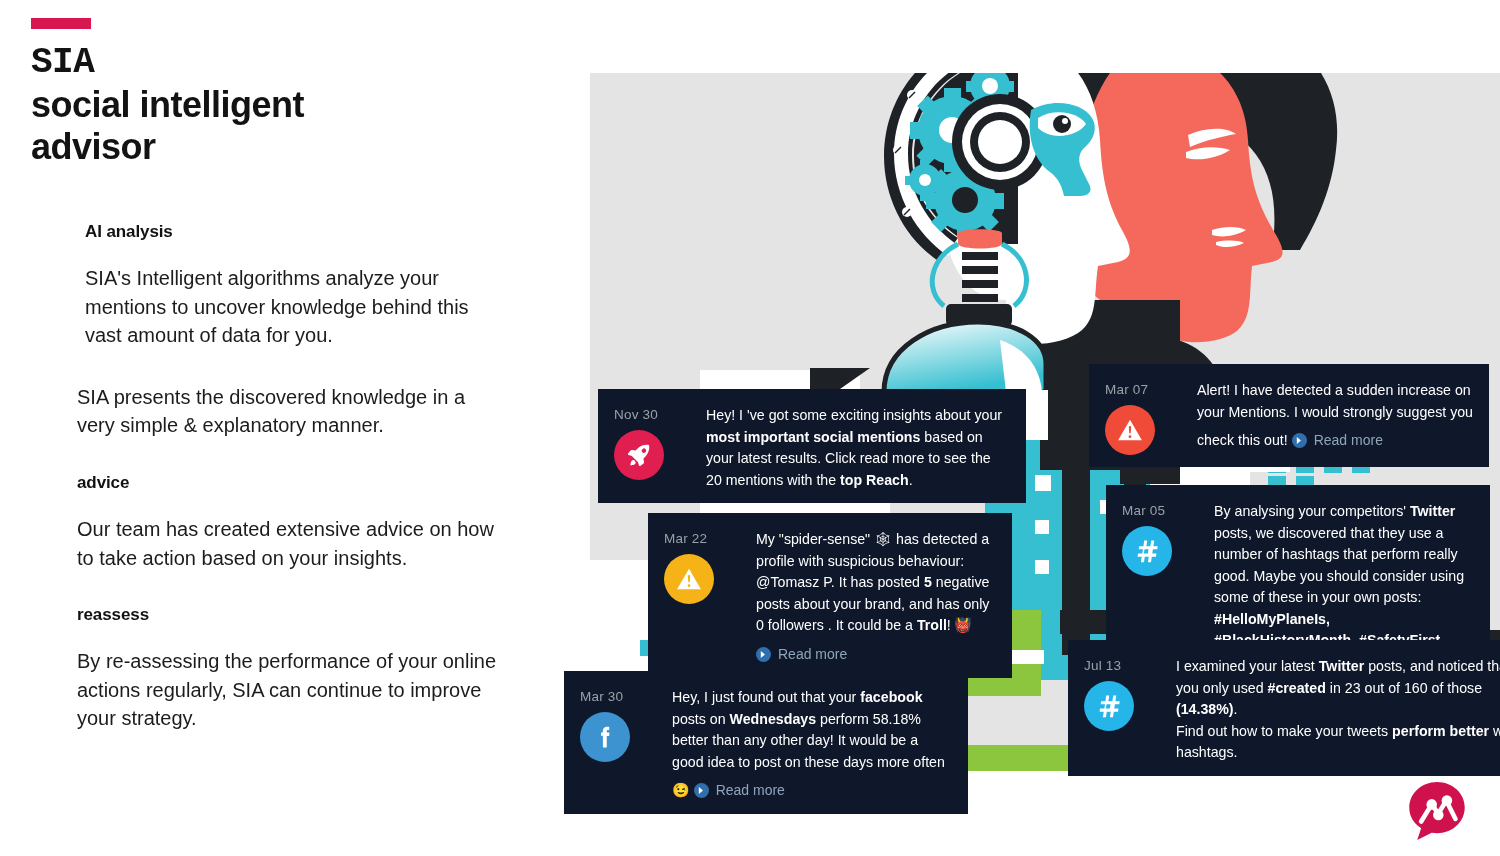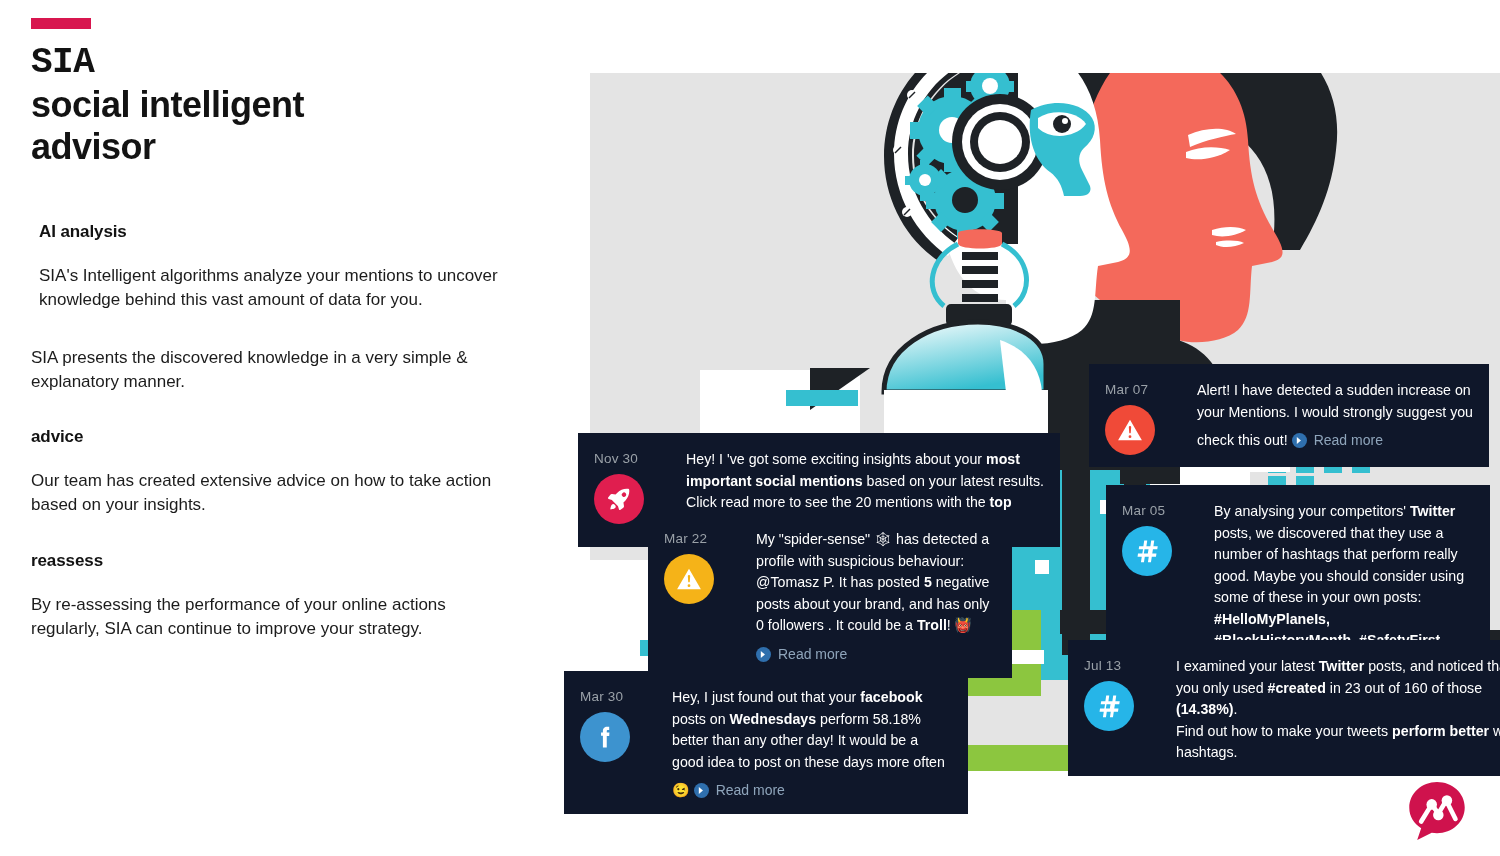--- a/index.html
+++ b/index.html
@@ -10,43 +10,43 @@
 
   
   .accent-bar { position:absolute; left:31px; top:18px; width:60px; height:11px; background:#d8164f; }
   .brand { position:absolute; left:31px; top:42px; width:430px; }
   .brand-line { font-weight:bold; color:#131313; letter-spacing:-0.5px; line-height:1.16; }
   .brand-l1 { font-size:36px;font-family:Liberation Mono, monospace; }
   .brand-l2 { font-size:36px; }
   .brand-l3 { font-size:36px; }
 
   .sections { position:absolute; left:31px; top:222px; width:470px; }
-  .sec { margin-bottom:33px; }
+  .sec { margin-bottom:33px;margin-left:46px; }
   .sec-title { font-size:17px; font-weight:bold; color:#121212; margin-bottom:22px; letter-spacing:-0.1px; }
-  .sec-body { font-size:17px; color:#1c1c1c; line-height:1.43; font-weight:400; }
+  .sec-body { font-size:20px; color:#1c1c1c; line-height:1.43; font-weight:400; }
   .sec.indent .sec-title, .sec.indent .sec-body { padding-left:8px; }
 
   
   #art { position:absolute; left:0; top:0; width:1500px; height:856px; pointer-events:none; }
   .grey-panel { position:absolute; left:590px; top:73px; width:910px; height:698px; background:#e4e4e4; }
 
   
   .card { position:absolute; background:#0f172a; color:#fff; display:flex; padding:14px 16px 12px 16px; }
   .card-left { width:92px; flex:0 0 92px; padding-top:4px; }
   .card-date { font-size:13.5px; color:#9aa1a8; margin-bottom:8px; letter-spacing:0.2px; }
   .card-icon { width:50px; height:50px; border-radius:50%; display:flex; align-items:center; justify-content:center; }
   .card-icon svg { display:block; }
   .card-body { flex:1; font-size:14.2px; line-height:1.52; padding-top:2px; }
   .card-body b { font-weight:bold; }
   .readmore { display:inline-flex; align-items:center; gap:7px; margin-top:7px; color:#8fa5bb; font-size:14px; }
   .rm-ico { width:15px; height:15px; border-radius:50%; background:#2f6fad; display:inline-flex; align-items:center; justify-content:center; flex:0 0 15px; }
   .rm-ico svg { display:block; }
 
   
-  #card-nov30 { left:578px; top:389px; width:482px;margin-top:44px; }
+  #card-nov30 { left:598px; top:389px; width:428px; }
   #card-mar22 { left:648px; top:513px; width:364px; }
   #card-mar30 { left:564px; top:671px; width:404px; }
   #card-mar07 { left:1089px; top:364px; width:400px; }
   #card-mar05 { left:1106px; top:485px; width:384px; }
   #card-jul13 { left:1068px; top:640px; width:481px; }
 
   
   .logo { position:absolute; left:1404px; top:778px; width:66px; height:66px; }
 </style>
 </head>

